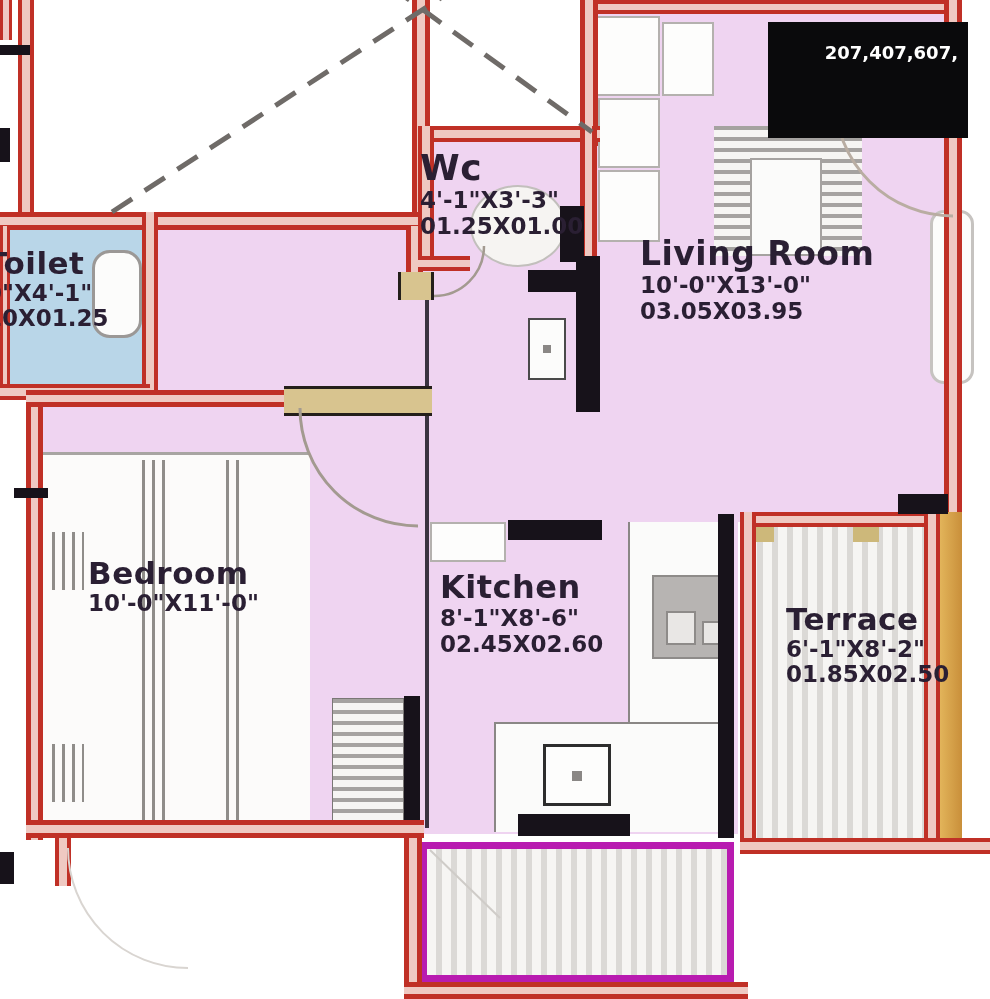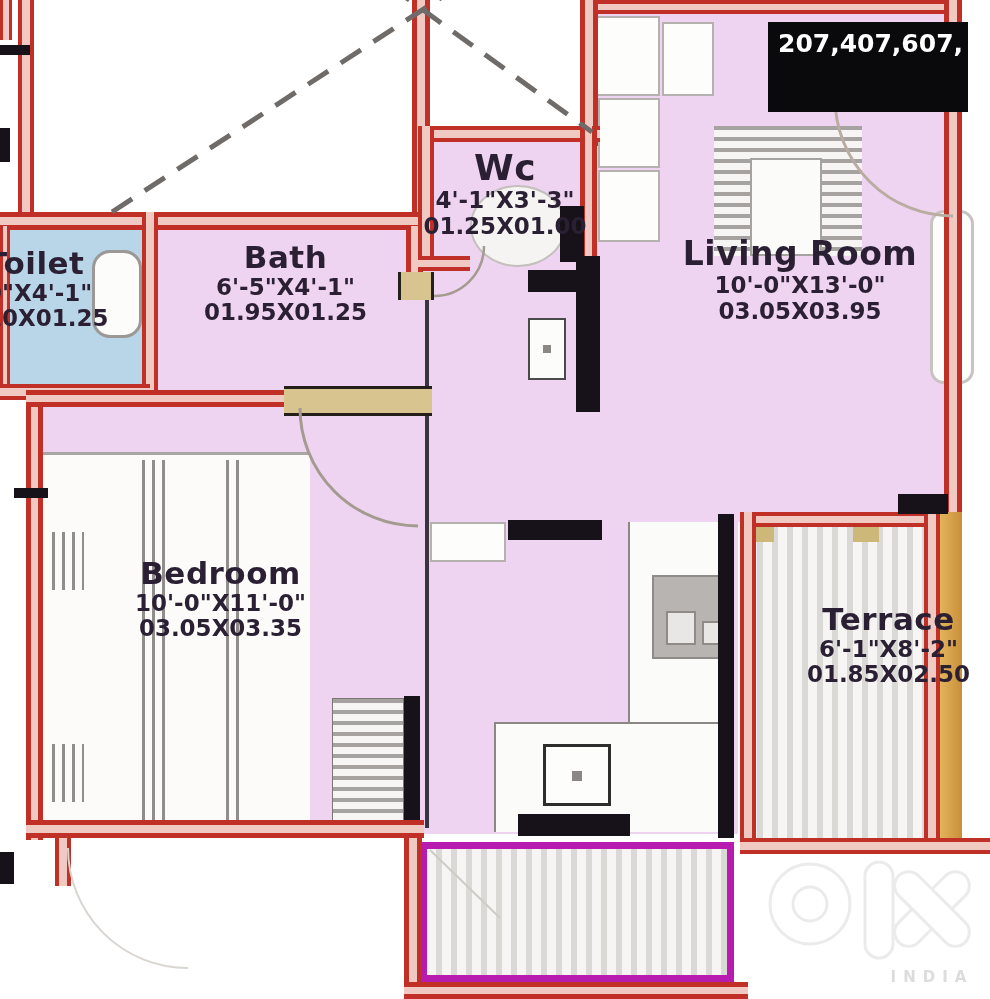--- a/index.html
+++ b/index.html
@@ -12,25 +12,25 @@
   .wk{background:#17121a}
   .pink{background:#efd4f1}
   .blue{background:#b9d6e8}
   .tan{background:#d8c48f;border-top:3px solid #241f1b;border-bottom:3px solid #241f1b}
   .tanv{background:#d8c48f;border-left:3px solid #241f1b;border-right:3px solid #241f1b}
   .wbox{background:#fdfdfc;border:2px solid #b4b1ae}
   .stV{background:repeating-linear-gradient(90deg,#f6f5f3 0 9px,#dbd9d6 9px 15px)}
   .stH{background:repeating-linear-gradient(180deg,#a5a2a0 0 4px,#f6f5f3 4px 11px)}
   .lines{background:repeating-linear-gradient(90deg,#908d8a 0 3px,rgba(0,0,0,0) 3px 10px)}
   .z1{z-index:1}.z2{z-index:2}.z3{z-index:3}.z4{z-index:4}.z5{z-index:5}.z8{z-index:8}
-  .lbl{position:absolute;color:#2a1f33;font-weight:bold;text-align:center;line-height:1.12;z-index:6}
+  .lbl{position:absolute;color:#2a1f33;font-weight:bold;line-height:1.12;z-index:6}
   .nm{font-size:31px;letter-spacing:.5px}
   .d1,.d2{font-size:23px}
   .bbox{position:absolute;left:768px;top:22px;width:180px;height:76px;background:#0a0a0c;color:#fff;
-        text-align:right;padding:7px 10px;font-weight:bold;font-size:25px;line-height:1.22;z-index:7}
+        text-align:right;padding:20px 10px;font-weight:bold;font-size:18px;line-height:1.22;z-index:7}
   .balc{border:7px solid #b81bb0}
   svg{display:block}
 </style>
 </head>
 <body>
 
 <div id="plan">
 
   <div class="a pink z1" style="left:592px;top:8px;width:356px;height:514px"></div>
   <div class="a pink z1" style="left:418px;top:142px;width:182px;height:380px"></div>
@@ -128,56 +128,43 @@
     <path d="M434 296 A50 50 0 0 0 484 246" stroke="#a39a90" stroke-width="2.5" fill="none"></path>
     <path d="M68 848 A120 120 0 0 0 188 968" stroke="#d9d5d1" stroke-width="2" fill="none"></path>
     <path d="M430 850 L500 918" stroke="#cfccc8" stroke-width="2" fill="none"></path>
   </svg>
 
   <div class="lbl" style="left:-14px;top:246px;width:180px;text-align:left">
     <div class="nm">Toilet</div>
     <div class="d1">0"X4'-1"</div>
     <div class="d2">10X01.25</div>
   </div>
-  <div class="lbl" style="left:168px;top:240px;width:235px">
-    <div class="nm">Bath</div>
-    <div class="d1">6'-5"X4'-1"</div>
-    <div class="d2">01.95X01.25</div>
-  </div>
   <div class="lbl" style="left:420px;top:148px;width:170px">
     <div class="nm" style="font-size:36px">Wc</div>
     <div class="d1">4'-1"X3'-3"</div>
     <div class="d2">01.25X01.00</div>
   </div>
   <div class="lbl" style="left:640px;top:236px;width:320px">
     <div class="nm" style="font-size:33px">Living Room</div>
     <div class="d1">10'-0"X13'-0"</div>
     <div class="d2">03.05X03.95</div>
   </div>
   <div class="lbl" style="left:88px;top:556px;width:265px">
     <div class="nm">Bedroom</div>
     <div class="d1">10'-0"X11'-0"</div>
-    <div class="d2">03.05X03.35</div>
+  </div>
+  <div class="lbl" style="left:440px;top:570px;width:250px">
+    <div class="nm" style="font-size:32px">Kitchen</div>
+    <div class="d1">8'-1"X8'-6"</div>
+    <div class="d2">02.45X02.60</div>
   </div>
   <div class="lbl" style="left:786px;top:602px;width:205px">
     <div class="nm">Terrace</div>
     <div class="d1">6'-1"X8'-2"</div>
     <div class="d2">01.85X02.50</div>
   </div>
 
   <div class="bbox">
     <div>207,407,607,</div>
   </div>
 
-  <div class="a z8" style="left:765px;top:854px;width:215px;height:140px" aria-label="olx">
-    <svg width="215" height="140" viewBox="0 0 215 140">
-      <circle cx="45" cy="50" r="40" fill="#ffffff" stroke="#ebebeb" stroke-width="3"></circle>
-      <circle cx="45" cy="50" r="17" fill="#ffffff" stroke="#ebebeb" stroke-width="3"></circle>
-      <rect x="100" y="8" width="28" height="96" rx="14" fill="#ffffff" stroke="#ebebeb" stroke-width="3"></rect>
-      <g transform="translate(167,55)">
-        <rect x="-14" y="-47" width="28" height="94" rx="14" fill="#ffffff" stroke="#ebebeb" stroke-width="3" transform="rotate(45)"></rect>
-        <rect x="-14" y="-47" width="28" height="94" rx="14" fill="#ffffff" stroke="#ebebeb" stroke-width="3" transform="rotate(-45)"></rect>
-      </g>
-      <text x="167" y="128" text-anchor="middle" font-family="DejaVu Sans, sans-serif" font-size="15" font-weight="bold" letter-spacing="7" fill="#dcdcdc">INDIA</text>
-    </svg>
-  </div>
 
 </div>
 
 </body></html>

